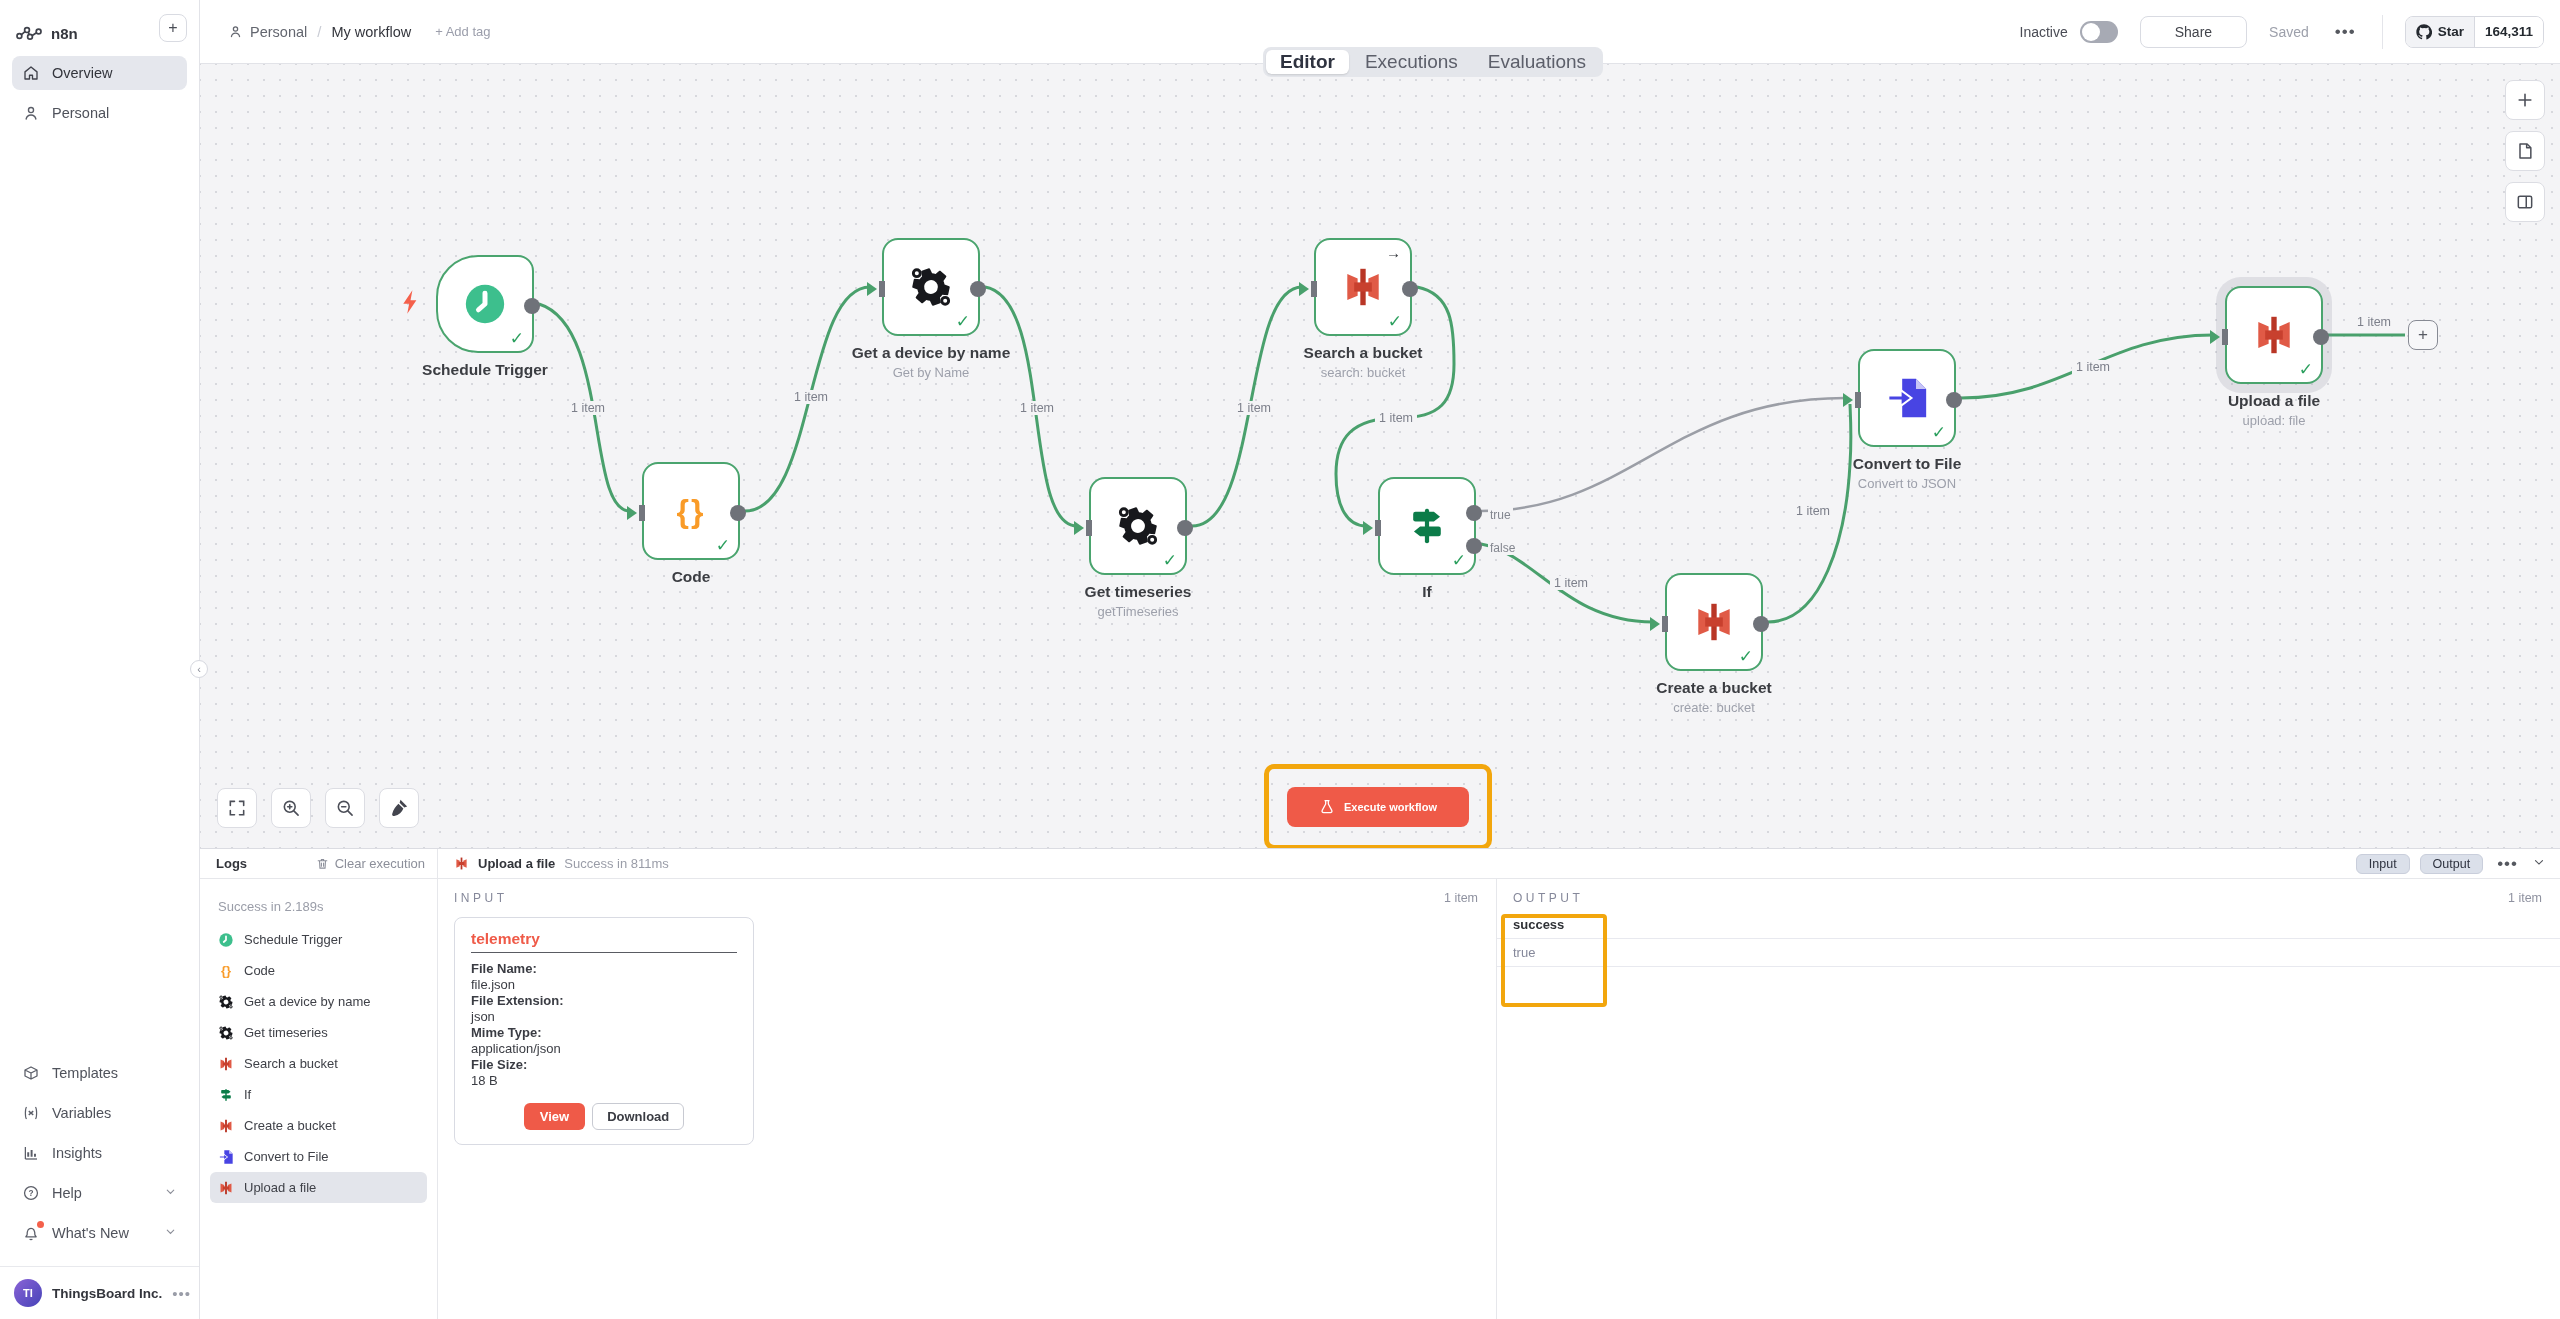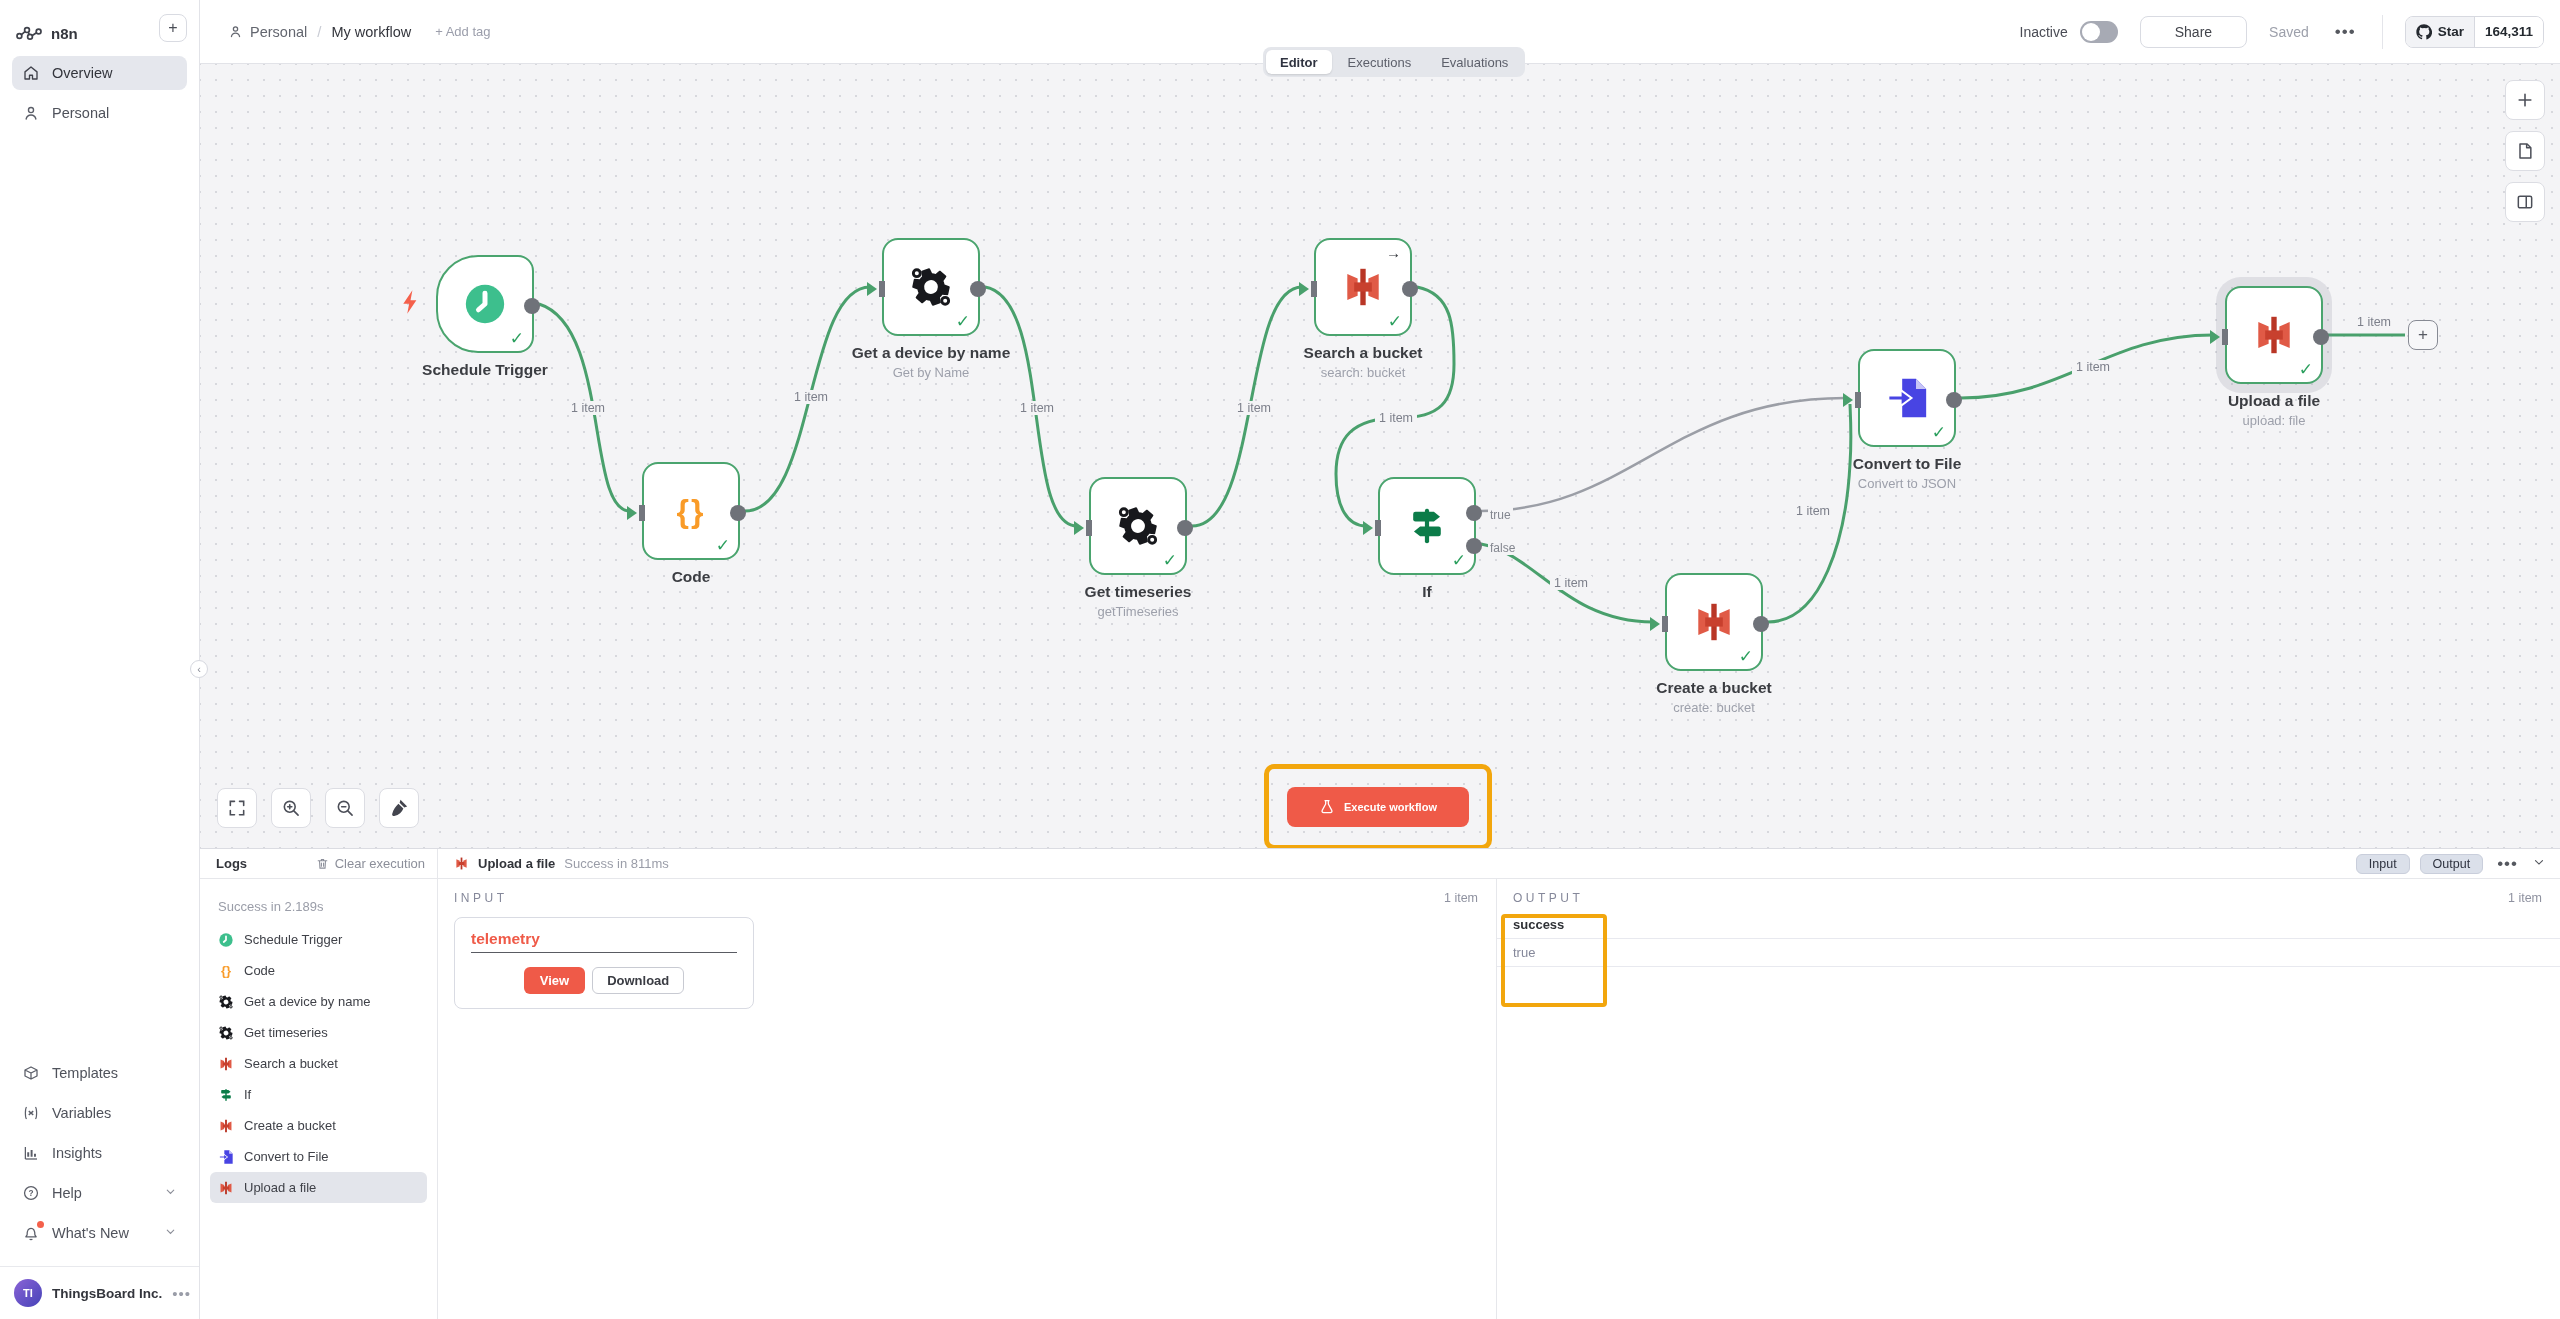--- a/index.html
+++ b/index.html
@@ -48,21 +48,21 @@
   .saved-lbl { font-size:14px; color:#9da0ab; }
   .menu-dots { font-size:17px; color:#55585f; letter-spacing:1px; cursor:pointer; padding:0 4px; }
   .tb-divider { width:1px; height:34px; background:#e4e5ea; }
   .gh-star { display:flex; align-items:stretch; border:1px solid #d7d9e0; border-radius:8px; overflow:hidden; height:32px; cursor:pointer; }
   .gh-left { display:flex; align-items:center; gap:6px; background:#f2f3f6; padding:0 10px; font-size:13.5px; font-weight:600; color:#24292f; border-right:1px solid #d7d9e0; }
   .gh-left svg { width:16px; height:16px; }
   .gh-count { display:flex; align-items:center; padding:0 10px; font-size:13.5px; font-weight:700; color:#24292f; background:#fff; }
 
   
   .tabs { position:absolute; left:1263px; top:47px; height:30px; background:#e4e6eb; border-radius:8px; padding:3px; display:flex; gap:2px; z-index:25; }
-  .tab { padding:0 14px; display:flex; align-items:center; font-size:13px; color:#5c5f6a; border-radius:6px; cursor:pointer; }
+  .tab { padding:0 14px; display:flex; align-items:center; font-size:19px; color:#5c5f6a; border-radius:6px; cursor:pointer; }
   .tab.active { background:#fff; color:#2f3340; font-weight:600; box-shadow:0 1px 2px rgba(0,0,0,.12); }
 
   
   .canvas { position:absolute; left:200px; top:64px; width:2360px; height:784px; background:#f4f4f6; background-image:radial-gradient(circle,#d7d8dd 1.2px,transparent 1.2px); background-size:16px 16px; background-position:8px 8px; overflow:hidden; }
   .wires { position:absolute; left:0; top:0; z-index:1; }
   .edge-label { position:absolute; transform:translate(-50%,-50%); font-size:12.5px; color:#7c7f8a; background:#f4f4f6; padding:0 4px; z-index:2; white-space:nowrap; }
   .node { position:absolute; width:98px; z-index:3; cursor:pointer; }
   .node-box { position:relative; width:98px; height:98px; background:#fff; border:2px solid #4aa46e; border-radius:16px; display:flex; align-items:center; justify-content:center; }
   .node-box.trigger { border-radius:42px 16px 16px 42px; }
   .node.selected .node-box { box-shadow:0 0 0 9px rgba(126,130,148,.18); }
@@ -657,20 +657,30 @@
             </div>
           </div>
       </div>
       <div class="lb-col2">
         <div class="col-head">
           <span class="col-head-lbl">INPUT</span>
           <span class="col-count">1 item</span>
         </div>
         <div class="data-card">
           <div class="dc-title">telemetry</div>
+          <div class="dc-fields">
+              <div class="f-label">File Name:</div>
+   <div class="f-value">file.json</div>
+              <div class="f-label">File Extension:</div>
+   <div class="f-value">json</div>
+              <div class="f-label">Mime Type:</div>
+   <div class="f-value">application/json</div>
+              <div class="f-label">File Size:</div>
+   <div class="f-value">18 B</div>
+            </div>
           <div class="dc-actions">
             <button class="view-btn">View</button>
             <button class="dl-btn">Download</button>
           </div>
         </div>
       </div>
       <div class="lb-col3">
         <div class="col-head">
           <span class="col-head-lbl">OUTPUT</span>
           <span class="col-count">1 item</span>

